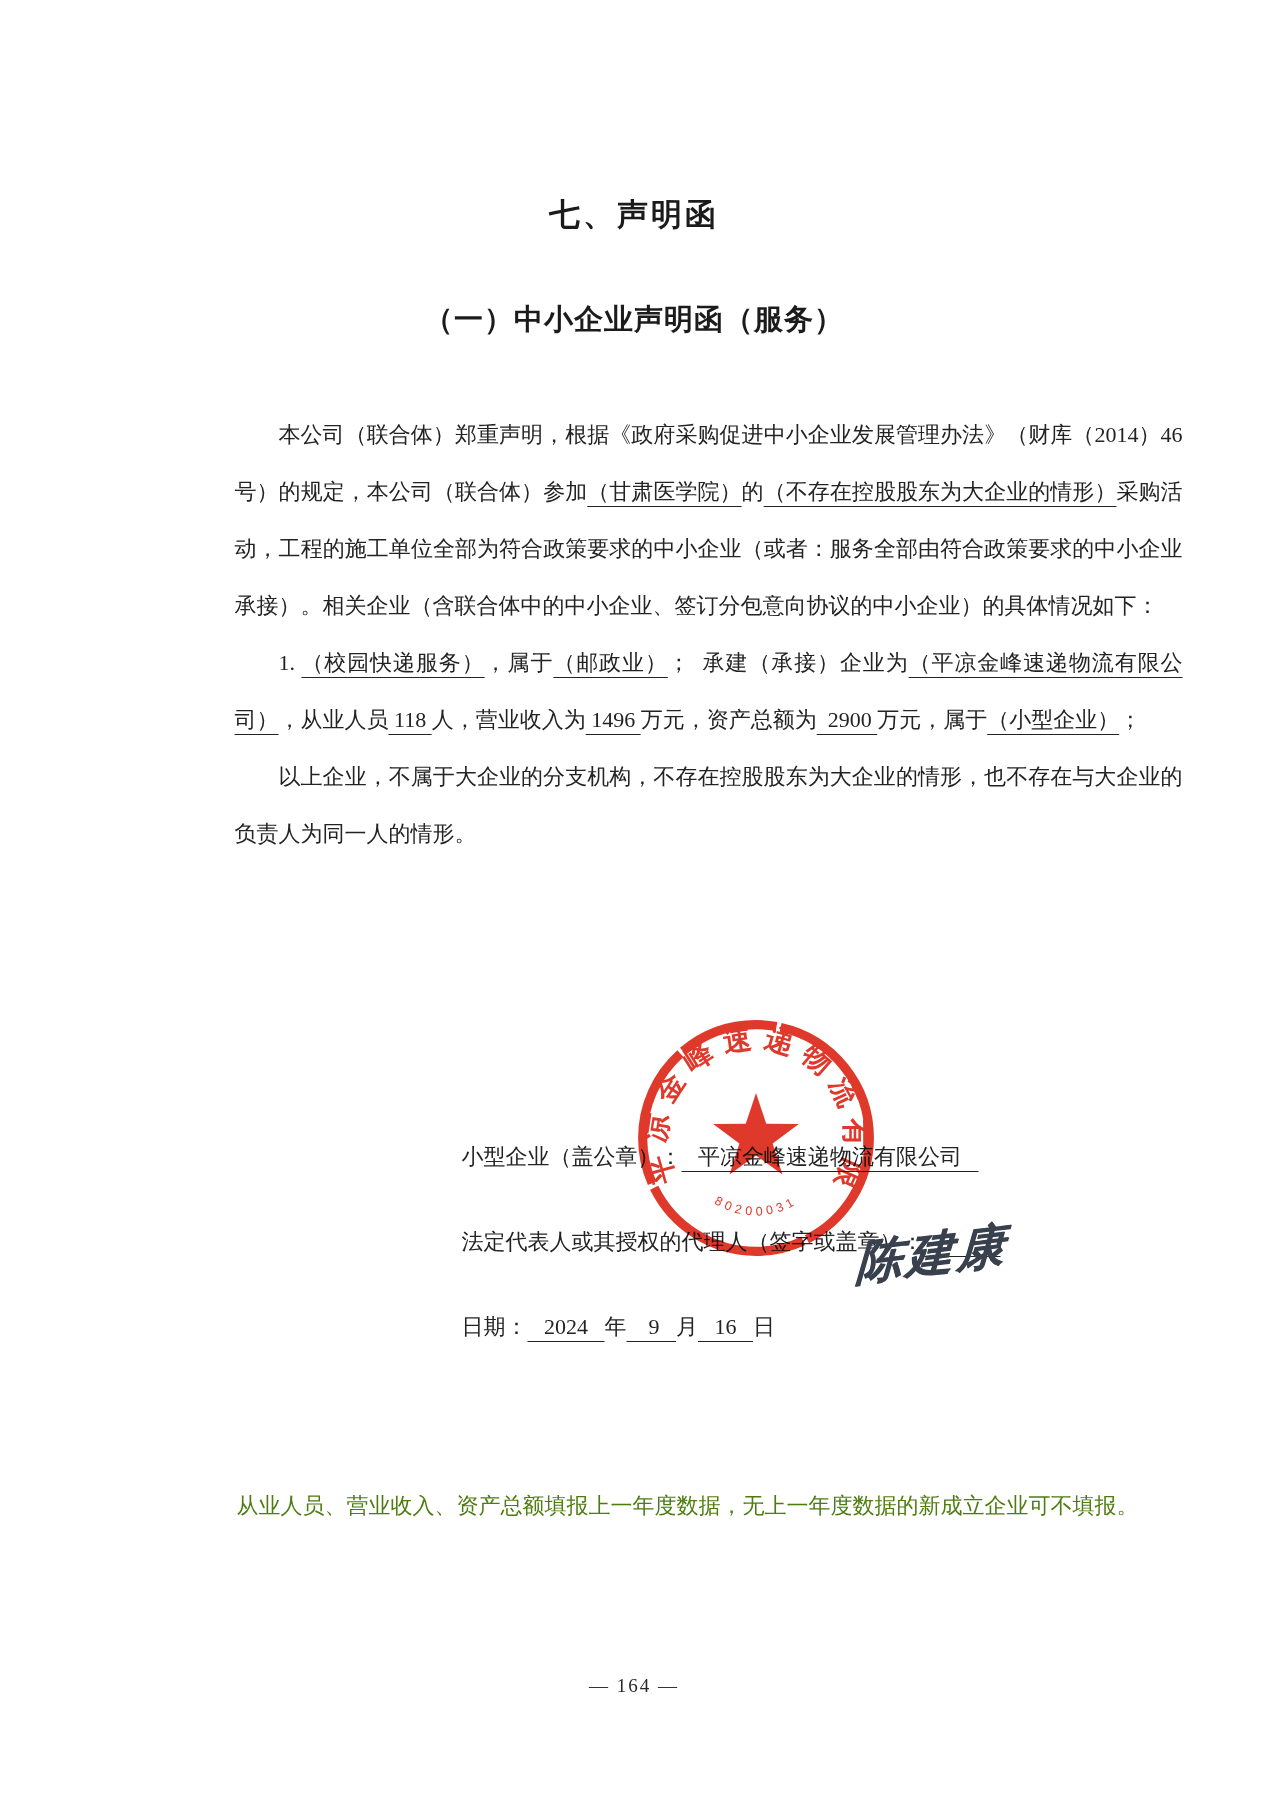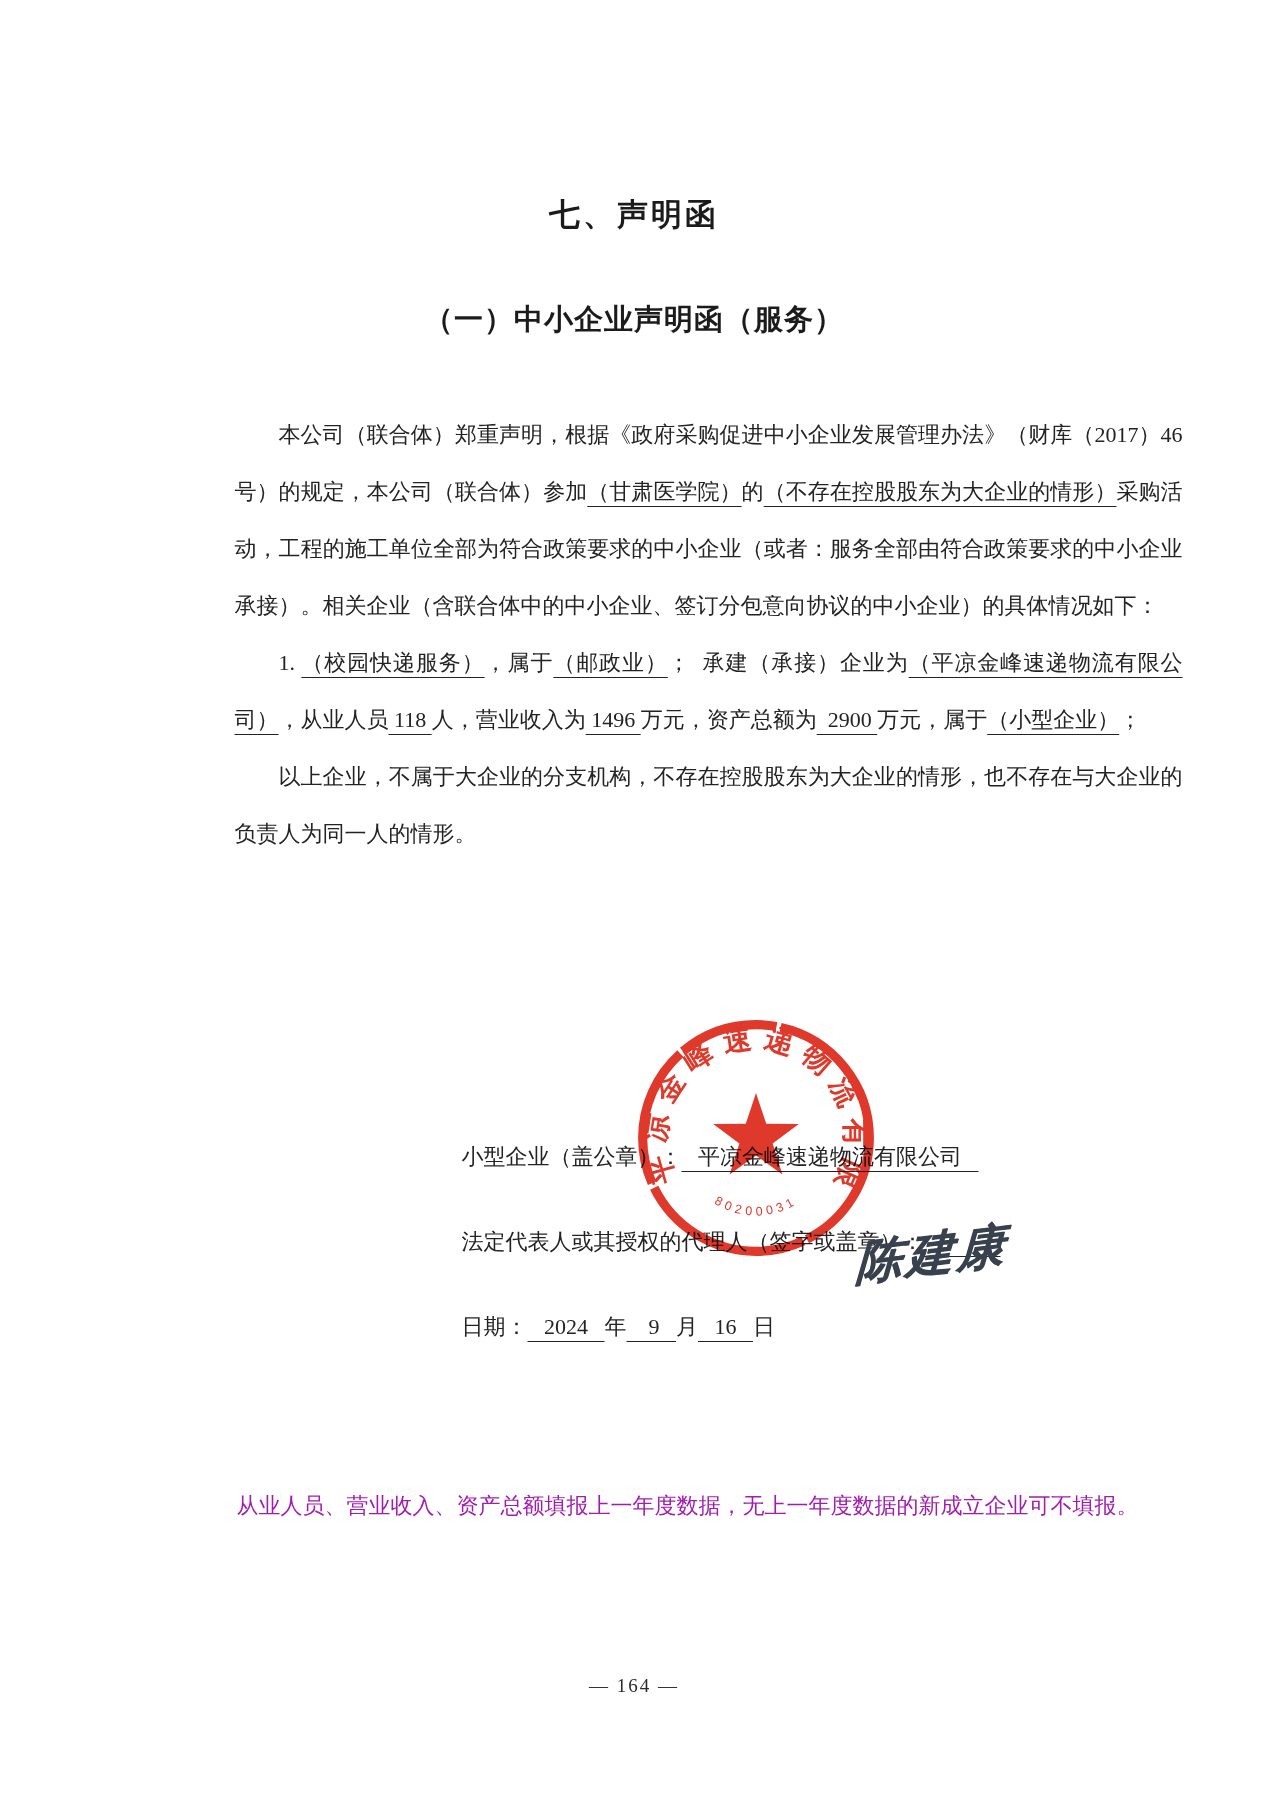--- a/index.html
+++ b/index.html
@@ -37,37 +37,37 @@
     mix-blend-mode:multiply; opacity:0.93;
   }
   .handwritten-signature {
     position:absolute; left:786px; top:1232px; font-size:47px; font-weight:700;
     font-style:italic; letter-spacing:4px; color:#39404e;
     transform:rotate(-7deg) skewX(-10deg); transform-origin:left center;
     text-shadow:0.5px 0.5px 0 #39404e;
   }
   .footnote {
     position:absolute; left:167px; top:1491px; width:965px;
-    font-size:22px; line-height:30px; color:#a21caf;
+    font-size:22px; line-height:30px; color:#4d7c0f;
   }
   .page-number {
     position:absolute; top:1675px; left:0; width:100%; text-align:center;
     font-size:19px; letter-spacing:2px; color:#2a2a2a;
   }
 </style>
 </head>
 <body>
 
 <div class="page">
 
   <div class="doc-title">七、声明函</div>
   <div class="doc-subtitle">（一）中小企业声明函（服务）</div>
 
   <div class="doc-body">
-    <p><span>本公司（联合体）郑重声明，根据《政府采购促进中小企业发展管理办法》（财库（2017）46 号）的规定，本公司（联合体）参加</span><span class="u">（甘肃医学院）</span><span>的</span><span class="u">（不存在控股股东为大企业的情形）</span><span>采购活动，工程的施工单位全部为符合政策要求的中小企业（或者：服务全部由符合政策要求的中小企业承接）。相关企业（含联合体中的中小企业、签订分包意向协议的中小企业）的具体情况如下：</span></p>
+    <p><span>本公司（联合体）郑重声明，根据《政府采购促进中小企业发展管理办法》（财库（2014）46 号）的规定，本公司（联合体）参加</span><span class="u">（甘肃医学院）</span><span>的</span><span class="u">（不存在控股股东为大企业的情形）</span><span>采购活动，工程的施工单位全部为符合政策要求的中小企业（或者：服务全部由符合政策要求的中小企业承接）。相关企业（含联合体中的中小企业、签订分包意向协议的中小企业）的具体情况如下：</span></p>
     <p><span>1.&nbsp;</span><span class="u">（校园快递服务）</span><span>，属于</span><span class="u">（邮政业）</span><span>；&nbsp;&nbsp;承建（承接）企业为</span><span class="u">（平凉金峰速递物流有限公司）</span><span>，从业人员</span><span class="u">&nbsp;118&nbsp;</span><span>人，营业收入为</span><span class="u">&nbsp;1496&nbsp;</span><span>万元，资产总额为</span><span class="u">&nbsp;&nbsp;2900&nbsp;</span><span>万元，属于</span><span class="u">（小型企业）</span><span>；</span></p>
     <p>以上企业，不属于大企业的分支机构，不存在控股股东为大企业的情形，也不存在与大企业的负责人为同一人的情形。</p>
   </div>
 
   <div class="sig-row row-supplier"><span>小型企业（盖公章）：</span><span class="u">&nbsp;&nbsp;&nbsp;平凉金峰速递物流有限公司&nbsp;&nbsp;&nbsp;</span></div>
   <div class="sig-row row-legal"><span>法定代表人或其授权的代理人（签字或盖章）：</span><span class="u">&nbsp;&nbsp;&nbsp;&nbsp;&nbsp;&nbsp;&nbsp;&nbsp;&nbsp;&nbsp;&nbsp;&nbsp;&nbsp;&nbsp;</span></div>
   <div class="sig-row row-date"><span>日期：</span><span class="u">&nbsp;&nbsp;&nbsp;2024&nbsp;&nbsp;&nbsp;</span><span>年</span><span class="u">&nbsp;&nbsp;&nbsp;&nbsp;9&nbsp;&nbsp;&nbsp;</span><span>月</span><span class="u">&nbsp;&nbsp;&nbsp;16&nbsp;&nbsp;&nbsp;</span><span>日</span></div>
 
   <div class="handwritten-signature">陈建康</div>
 

